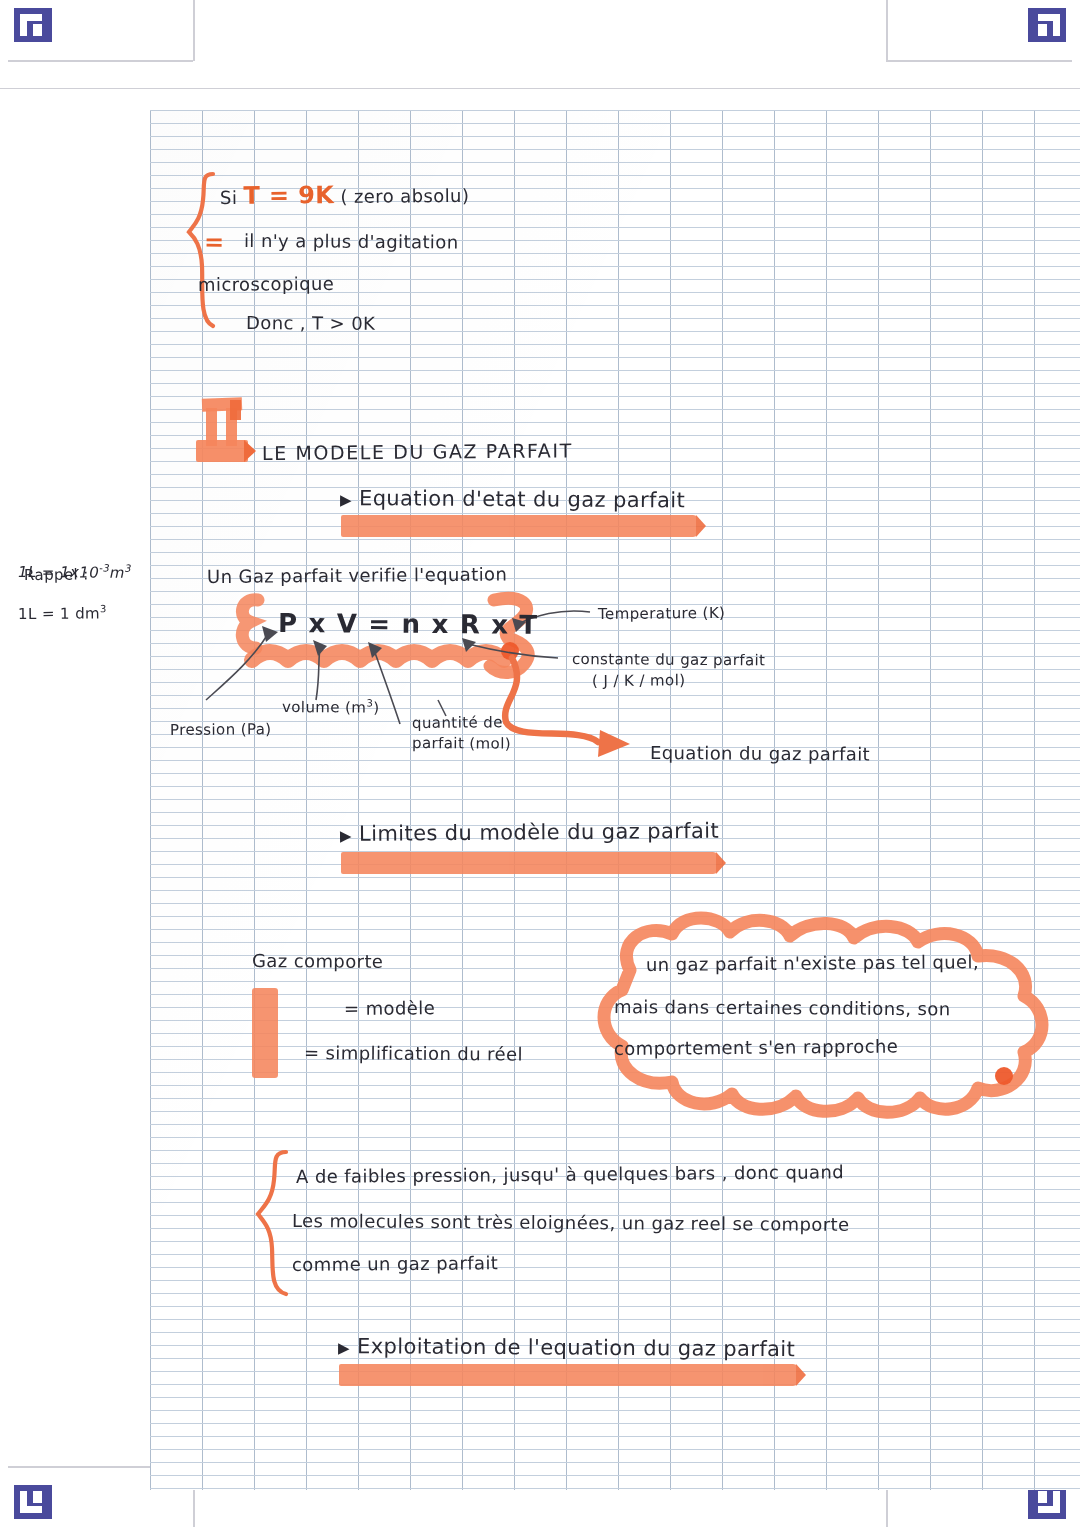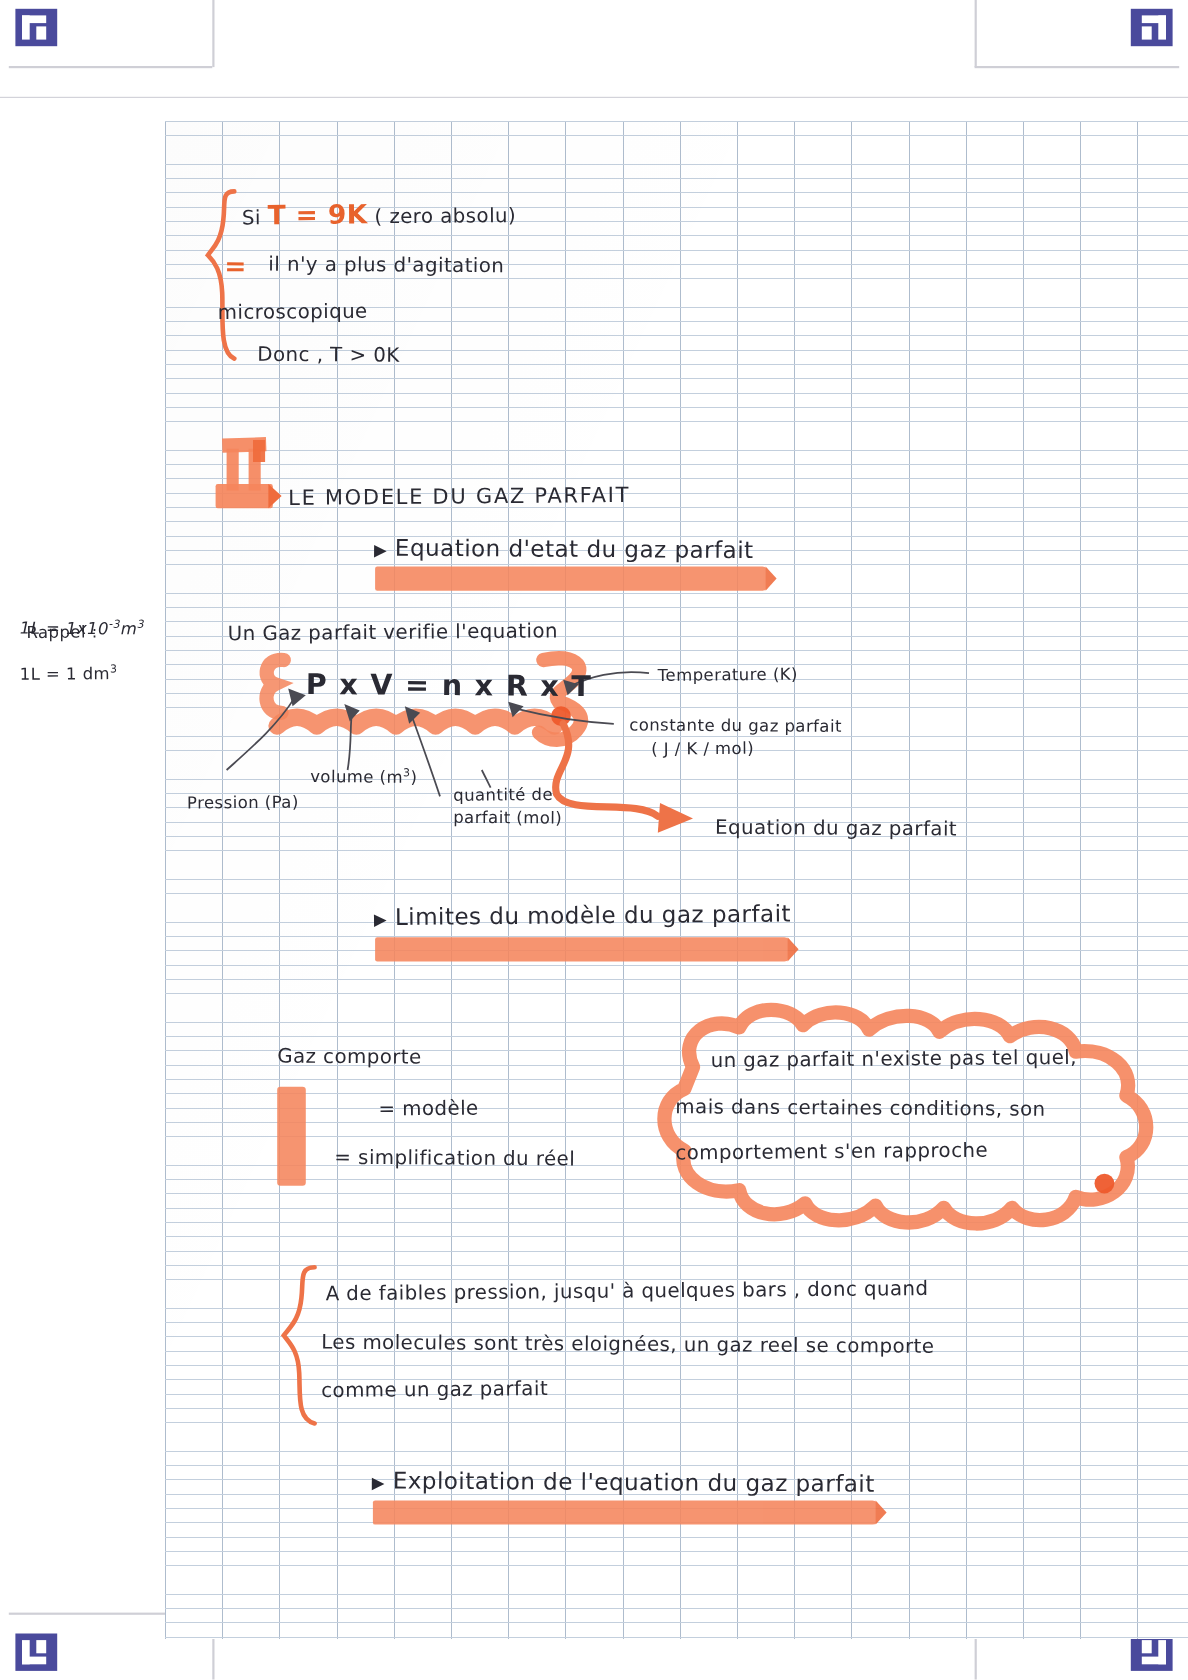--- a/index.html
+++ b/index.html
@@ -138,21 +138,21 @@
     <path d="M30 4 C18 4 22 14 20 30 C18 50 10 56 6 62 C12 68 18 76 19 96 C20 118 16 150 30 156" fill="none" stroke="#ee7348" stroke-width="4.2" stroke-linecap="round"></path>
   </svg>
 </div>
 
 <div class="hw norm w1" style="left:220px;top:182px;">
   <span>Si </span><span class="hw orange" style="position:static;font-size:24px;">T = 9K</span><span> ( zero absolu)</span>
 </div>
 <div class="hw orange w2" style="left:204px;top:228px;font-size:24px;">=</div>
 <div class="hw norm w2" style="left:244px;top:230px;">il n'y a plus d'agitation</div>
 <div class="hw norm w1" style="left:198px;top:274px;">microscopique</div>
-<div class="hw norm w2" style="left:234px;top:312px;text-align:center;">Donc , T &gt; 0K</div>
+<div class="hw norm w2" style="left:246px;top:312px;text-align:center;">Donc , T &gt; 0K</div>
 
 <div class="numeral" style="left:198px;top:398px;width:62px;height:70px;">
   <div class="bar" style="left:4px;top:0px;width:40px;height:13px;transform:rotate(-2deg);"></div>
   <div class="bar" style="left:8px;top:10px;width:11px;height:38px;"></div>
   <div class="bar" style="left:28px;top:10px;width:11px;height:38px;"></div>
   <div class="bar" style="left:32px;top:2px;width:11px;height:20px;background:#ef6b3c;"></div>
   <div class="bar" style="left:-2px;top:42px;width:52px;height:22px;border-radius:2px;"></div>
   <div class="tip" style="left:46px;top:42px;border-left:12px solid #ef6b3c;border-top:11px solid transparent;border-bottom:11px solid transparent;"></div>
 </div>
 <div class="hw cap w1" style="left:262px;top:442px;">LE MODELE DU GAZ PARFAIT</div>

